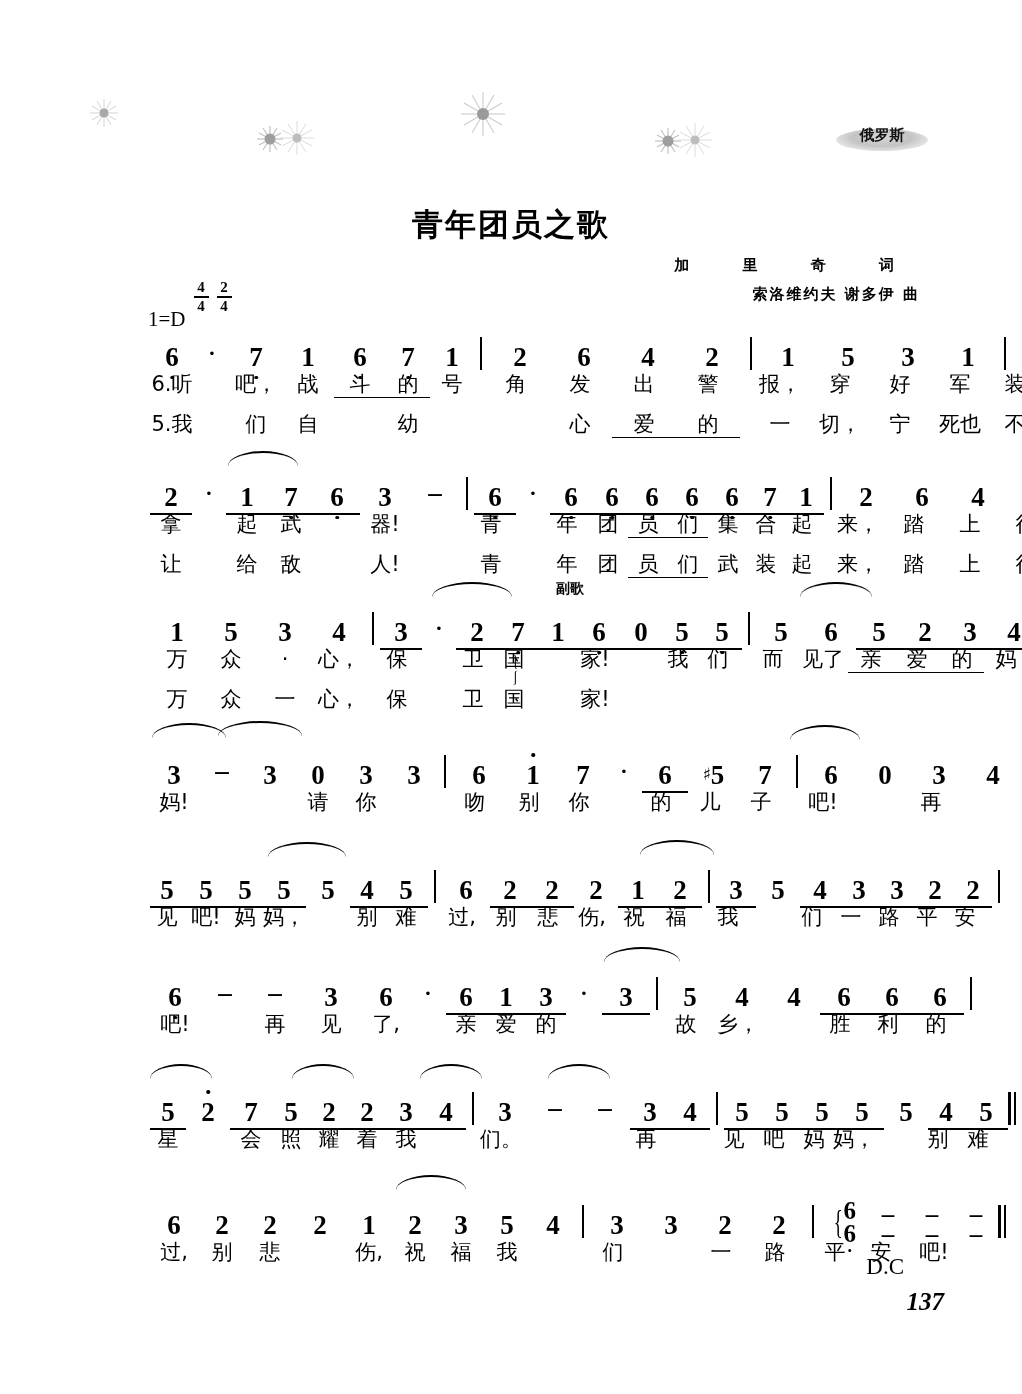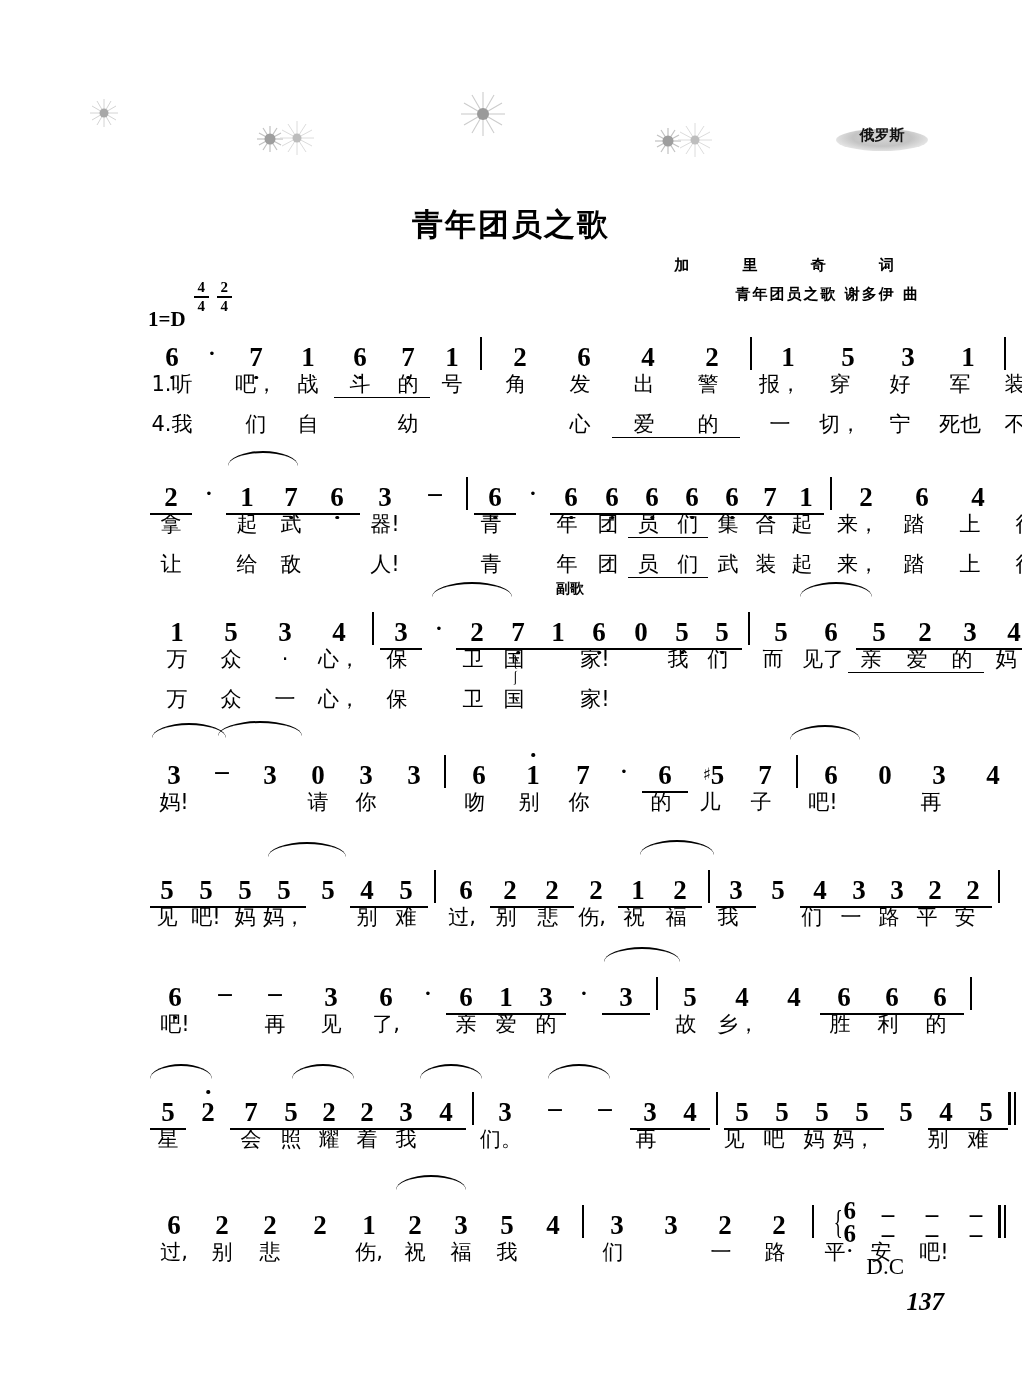--- a/index.html
+++ b/index.html
@@ -43,21 +43,21 @@
     letter-spacing:2px;
   }
 
   
   #keysig{
     position:absolute;left:148px;top:262px;
     display:flex;align-items:center;gap:8px;
     font-family:"Liberation Serif", serif;
     font-size:21px;color:#000;
   }
-  #keysig .k{font-weight:700;letter-spacing:0px;margin-top:45px;}
+  #keysig .k{font-weight:400;letter-spacing:0px;margin-top:45px;}
   .meter{display:inline-flex;flex-direction:column;align-items:center;
          font-family:"Liberation Serif", serif;font-weight:700;font-size:15px;line-height:1.02;}
   .meter .num{padding:0 2px;}
   .meter .bar{width:15px;height:2px;background:#000;margin:1px 0;}
 
   
   #credits{
     position:absolute;left:640px;top:256px;width:280px;
     font-family:"DejaVu Sans", sans-serif;
     color:#000;
@@ -358,21 +358,21 @@
   </span>
   <span class="meter">
     <span class="num">2</span>
     <span class="bar"></span>
     <span class="num">4</span>
   </span>
 </div>
 
 <div id="credits">
   <div class="cline l1">加 里 奇 词</div>
-  <div class="cline l2">青年团员之歌 谢多伊 曲</div>
+  <div class="cline l2">索洛维约夫 谢多伊 曲</div>
 </div>
 
 <div id="systems">
     <div class="system" style="position: absolute; left: 0px; top: 0px; width: 1022px;">
       <div class="noterow">
         <div class="cell" style="width: 44px;">
           <span class="glyph lowdot">6</span>
         </div>
         <div class="cell dotcell" style="width: 36px;">
           <span>·</span>
@@ -414,41 +414,41 @@
         </div>
         <div class="cell" style="width: 60px;">
           <span class="glyph">3</span>
         </div>
         <div class="cell" style="width: 60px;">
           <span class="glyph">1</span>
         </div>
         <div class="barline spaced"></div>
       </div>
       <div class="lyricrow">
-        <div class="syl" style="width: 44px;">1.听</div>
+        <div class="syl" style="width: 44px;">6.听</div>
         <div class="syl" style="width: 36px;"></div>
         <div class="syl" style="width: 52px;">吧，</div>
         <div class="syl" style="width: 52px;">战</div>
         <div class="syl u" style="width: 52px;">斗</div>
         <div class="syl u" style="width: 44px;">的</div>
         <div class="syl" style="width: 44px;">号</div>
         <div class="syl" style="width: 10px;"></div>
         <div class="syl" style="width: 64px;">角</div>
         <div class="syl" style="width: 64px;">发</div>
         <div class="syl" style="width: 64px;">出</div>
         <div class="syl" style="width: 64px;">警</div>
         <div class="syl" style="width: 10px;"></div>
         <div class="syl" style="width: 60px;">报，</div>
         <div class="syl" style="width: 60px;">穿</div>
         <div class="syl" style="width: 60px;">好</div>
         <div class="syl" style="width: 60px;">军</div>
         <div class="syl" style="width: 50px;">装</div>
       </div>
       <div class="lyricrow">
-        <div class="syl" style="width: 44px;">4.我</div>
+        <div class="syl" style="width: 44px;">5.我</div>
         <div class="syl" style="width: 36px;"></div>
         <div class="syl" style="width: 52px;">们</div>
         <div class="syl" style="width: 52px;">自</div>
         <div class="syl" style="width: 52px;"></div>
         <div class="syl" style="width: 44px;">幼</div>
         <div class="syl" style="width: 44px;"></div>
         <div class="syl" style="width: 10px;"></div>
         <div class="syl" style="width: 64px;"></div>
         <div class="syl" style="width: 64px;">心</div>
         <div class="syl u" style="width: 64px;">爱</div>

